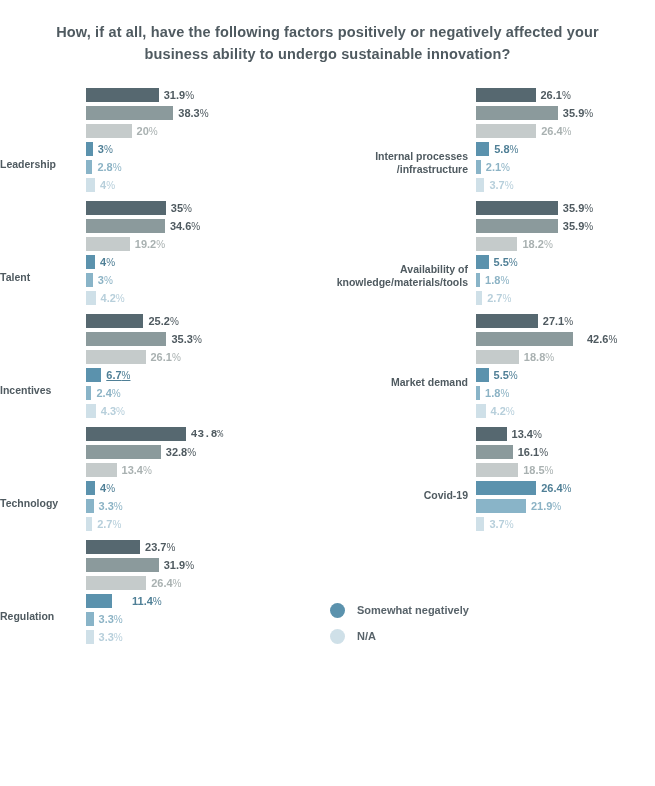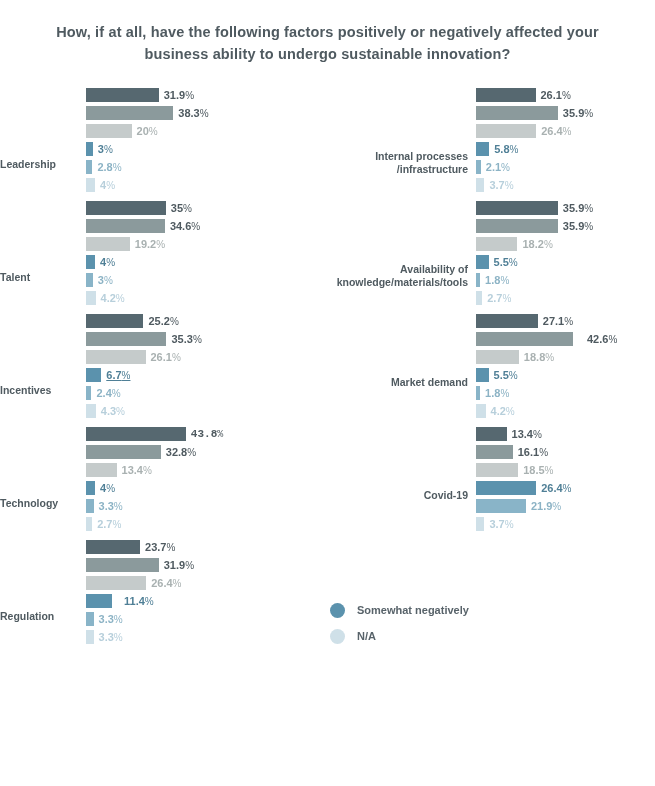--- a/index.html
+++ b/index.html
@@ -249,21 +249,21 @@
           <div class="bar-row">
             <div class="bar" style="width: 72.732px; background: rgb(139, 154, 156);"></div>
             <div class="bar-value" style="left: 77.732px; color: rgb(79, 90, 96);"><span class="num">31.9</span><span class="pct">%</span></div>
           </div>
           <div class="bar-row">
             <div class="bar" style="width: 60.192px; background: rgb(197, 203, 203);"></div>
             <div class="bar-value" style="left: 65.192px; color: rgb(169, 177, 177);"><span class="num">26.4</span><span class="pct">%</span></div>
           </div>
           <div class="bar-row">
             <div class="bar" style="width: 25.992px; background: rgb(91, 146, 173);"></div>
-            <div class="bar-value" style="left: 38px; color: rgb(79, 127, 150);"><span class="num">11.4</span><span class="pct">%</span></div>
+            <div class="bar-value" style="left: 46px; color: rgb(79, 127, 150);"><span class="num">11.4</span><span class="pct">%</span></div>
           </div>
           <div class="bar-row">
             <div class="bar" style="width: 7.524px; background: rgb(137, 180, 200);"></div>
             <div class="bar-value" style="left: 12.524px; color: rgb(140, 179, 197);"><span class="num">3.3</span><span class="pct">%</span></div>
           </div>
           <div class="bar-row">
             <div class="bar" style="width: 7.524px; background: rgb(207, 224, 232);"></div>
             <div class="bar-value" style="left: 12.524px; color: rgb(183, 207, 219);"><span class="num">3.3</span><span class="pct">%</span></div>
           </div>
         </div>

